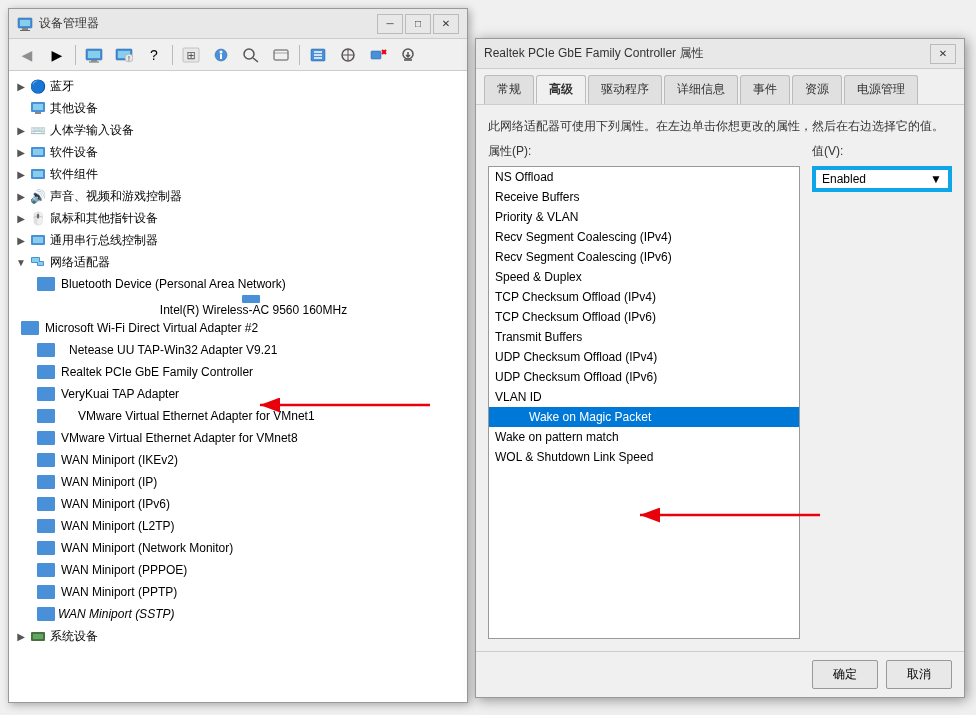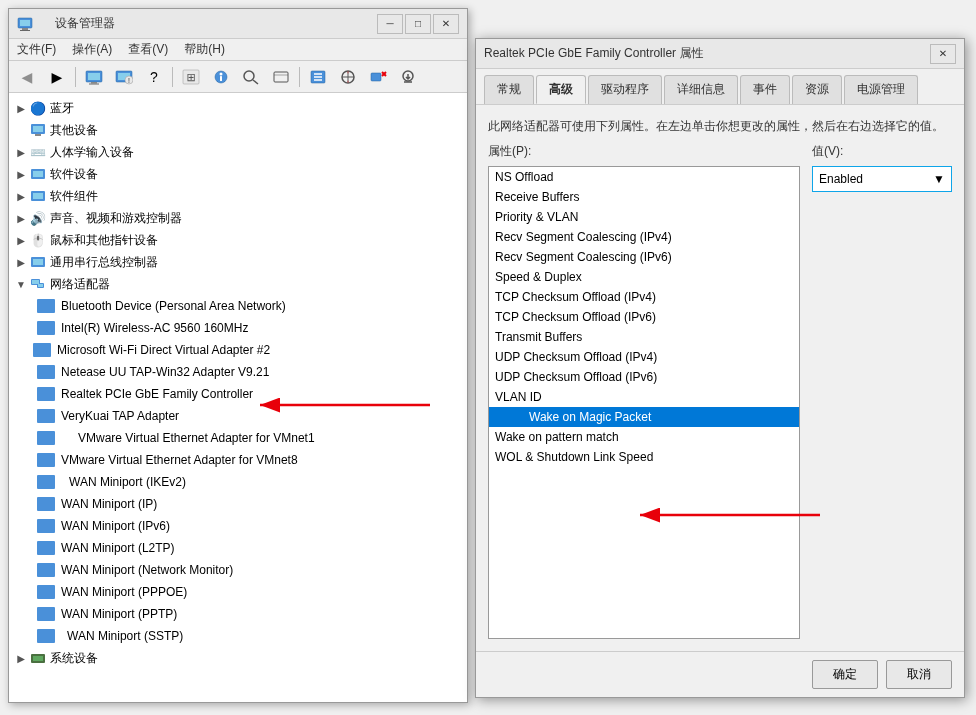--- a/index.html
+++ b/index.html
@@ -33,21 +33,21 @@
       display: flex;
       align-items: center;
       padding: 0 8px;
       border-bottom: 1px solid #ccc;
       justify-content: space-between;
     }
 
     .dm-titlebar-left {
       display: flex;
       align-items: center;
-      gap: 22px;
+      gap: 6px;
     }
 
     .dm-title-icon {
       width: 16px;
       height: 16px;
     }
 
     .dm-title-text {
       font-size: 12px;
       color: #333;
@@ -266,21 +266,21 @@
       gap: 4px;
     }
 
     .prop-value-label {
       font-size: 12px;
       color: #333;
       margin-bottom: 2px;
     }
 
     .prop-value-dropdown {
-      border: 1px solid #0ea5e9;
+      border: 4px solid #0ea5e9;
       background: white;
       padding: 3px 6px;
       font-size: 12px;
       display: flex;
       justify-content: space-between;
       align-items: center;
       cursor: pointer;
       height: 26px;
     }
 
@@ -330,26 +330,20 @@
       </div>
       <span class="dm-title-text">设备管理器</span>
     </div>
     <div class="dm-titlebar-controls">
       <div class="dm-ctrl-btn">─</div>
       <div class="dm-ctrl-btn">□</div>
       <div class="dm-ctrl-btn close">✕</div>
     </div>
   </div>
 
-  <div class="dm-menubar">
-    <div class="dm-menu-item">文件(F)</div>
-    <div class="dm-menu-item">操作(A)</div>
-    <div class="dm-menu-item">查看(V)</div>
-    <div class="dm-menu-item">帮助(H)</div>
-  </div>
 
   <div class="dm-toolbar">
     <div class="toolbar-btn disabled">◀</div>
     <div class="toolbar-btn">▶</div>
     <div class="toolbar-sep"></div>
     <div class="toolbar-btn">
       <svg width="18" height="16" viewBox="0 0 18 16">
         <rect x="1" y="2" width="16" height="11" rx="1" fill="#4a90d9" stroke="#2060a0" stroke-width="0.5"></rect>
         <rect x="3" y="4" width="12" height="7" fill="#87ceeb"></rect>
         <rect x="6" y="13" width="6" height="1.5" fill="#888"></rect>
@@ -507,29 +501,29 @@
           </svg>
         </span>
         <span class="tree-label">网络适配器</span>
       </div>
 
       <div id="tree-children">
         <div class="tree-item" style="padding-left:28px;">
           <span class="tree-icon" style="display:inline-block;width:18px;height:14px;background:#4a90d9;border-radius:1px;vertical-align:middle;"></span>
           <span class="tree-label" style="margin-left:3px;">Bluetooth Device (Personal Area Network)</span>
         </div>
-        <div class="tree-item" style="padding-left:28px;">
+        <div class="tree-item" style="padding-left:28px;flex-direction:column;">
           <span class="tree-icon" style="display:inline-block;width:18px;height:14px;background:#4a90d9;border-radius:1px;vertical-align:middle;"></span>
           <span class="tree-label" style="margin-left:3px;">Intel(R) Wireless-AC 9560 160MHz</span>
         </div>
-        <div class="tree-item" style="padding-left:24px;">
+        <div class="tree-item" style="padding-left:12px;">
           <span class="tree-icon" style="display:inline-block;width:18px;height:14px;background:#4a90d9;border-radius:1px;vertical-align:middle;"></span>
           <span class="tree-label" style="margin-left:3px;">Microsoft Wi-Fi Direct Virtual Adapter #2</span>
         </div>
-        <div class="tree-item" style="padding-left:28px;">
+        <div class="tree-item" style="padding-left:28px;gap:8px;">
           <span class="tree-icon" style="display:inline-block;width:18px;height:14px;background:#4a90d9;border-radius:1px;vertical-align:middle;"></span>
           <span class="tree-label" style="margin-left:3px;">Netease UU TAP-Win32 Adapter V9.21</span>
         </div>
 
         <div class="tree-item" style="padding-left:28px;">
           <span class="tree-icon" style="display:inline-block;width:18px;height:14px;background:#4a90d9;border-radius:1px;vertical-align:middle;"></span>
           <span class="tree-label" style="margin-left:3px;">Realtek PCIe GbE Family Controller</span>
         </div>
         <div class="tree-item" style="padding-left:28px;">
           <span class="tree-icon" style="display:inline-block;width:18px;height:14px;background:#4a90d9;border-radius:1px;vertical-align:middle;"></span>
@@ -538,21 +532,21 @@
         <div class="tree-item" style="padding-left:28px;">
           <span class="tree-icon" style="display:inline-block;width:18px;height:14px;background:#4a90d9;border-radius:1px;vertical-align:middle;"></span>
           <span class="tree-label" style="margin-left:20px;">VMware Virtual Ethernet Adapter for VMnet1</span>
         </div>
         <div class="tree-item" style="padding-left:28px;">
           <span class="tree-icon" style="display:inline-block;width:18px;height:14px;background:#4a90d9;border-radius:1px;vertical-align:middle;"></span>
           <span class="tree-label" style="margin-left:3px;">VMware Virtual Ethernet Adapter for VMnet8</span>
         </div>
         <div class="tree-item" style="padding-left:28px;">
           <span class="tree-icon" style="display:inline-block;width:18px;height:14px;background:#4a90d9;border-radius:1px;vertical-align:middle;"></span>
-          <span class="tree-label" style="margin-left:11px;">WAN Miniport (IKEv2)</span>
+          <span class="tree-label" style="margin-left:3px;">WAN Miniport (IKEv2)</span>
         </div>
         <div class="tree-item" style="padding-left:28px;">
           <span class="tree-icon" style="display:inline-block;width:18px;height:14px;background:#4a90d9;border-radius:1px;vertical-align:middle;"></span>
           <span class="tree-label" style="margin-left:3px;">WAN Miniport (IP)</span>
         </div>
         <div class="tree-item" style="padding-left:28px;">
           <span class="tree-icon" style="display:inline-block;width:18px;height:14px;background:#4a90d9;border-radius:1px;vertical-align:middle;"></span>
           <span class="tree-label" style="margin-left:3px;">WAN Miniport (IPv6)</span>
         </div>
         <div class="tree-item" style="padding-left:28px;">
@@ -566,21 +560,21 @@
         <div class="tree-item" style="padding-left:28px;">
           <span class="tree-icon" style="display:inline-block;width:18px;height:14px;background:#4a90d9;border-radius:1px;vertical-align:middle;"></span>
           <span class="tree-label" style="margin-left:3px;">WAN Miniport (PPPOE)</span>
         </div>
         <div class="tree-item" style="padding-left:28px;">
           <span class="tree-icon" style="display:inline-block;width:18px;height:14px;background:#4a90d9;border-radius:1px;vertical-align:middle;"></span>
           <span class="tree-label" style="margin-left:3px;">WAN Miniport (PPTP)</span>
         </div>
         <div class="tree-item" style="padding-left:28px;">
           <span class="tree-icon" style="display:inline-block;width:18px;height:14px;background:#4a90d9;border-radius:1px;vertical-align:middle;"></span>
-          <span class="tree-label" style="margin-left:9px;">WAN Miniport (SSTP)</span>
+          <span class="tree-label" style="margin-left:0;font-style:italic;">WAN Miniport (SSTP)</span>
         </div>
       </div>
 
       <div class="tree-item" style="padding-left:4px;">
         <span class="tree-expand">▶</span>
         <span class="tree-icon">
           <svg width="16" height="16" viewBox="0 0 16 16">
             <rect x="1" y="4" width="14" height="9" rx="1" fill="#4a7040"></rect>
             <rect x="3" y="6" width="10" height="5" fill="#60a860"></rect>
           </svg>

